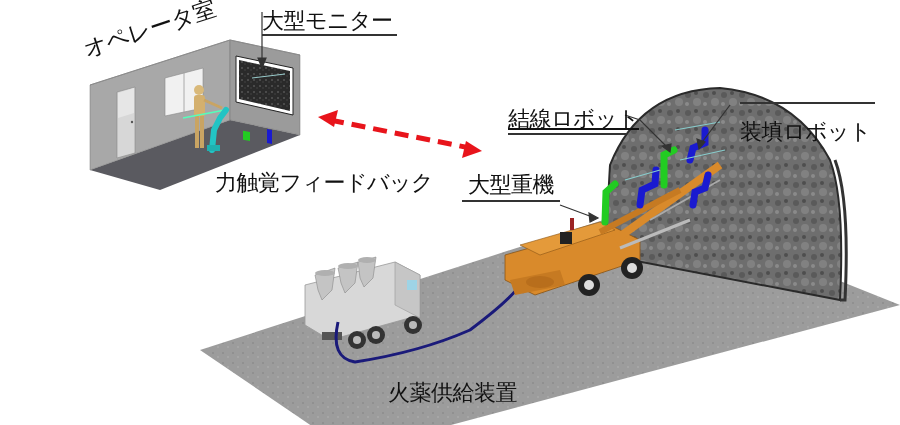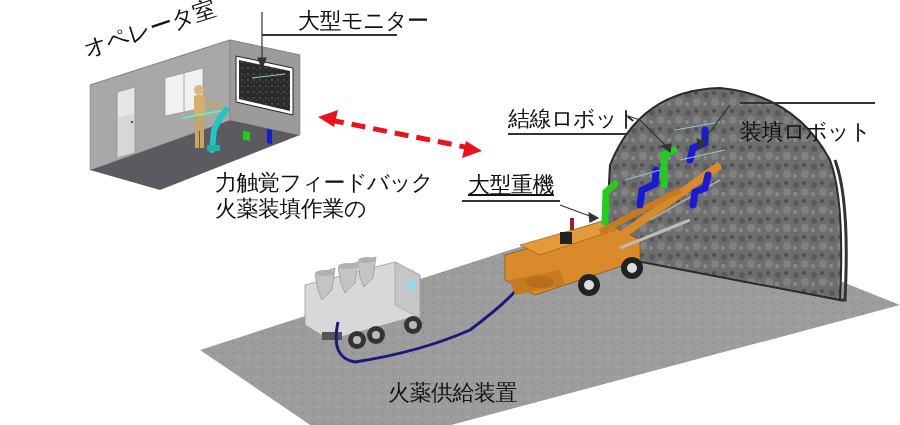--- a/index.html
+++ b/index.html
@@ -157,30 +157,29 @@
     <polygon points="662,146 671,144 670,152" fill="#333"></polygon>
     <polyline points="730,105 700,145"></polyline>
     <polygon points="697,139 705,142 699,149" fill="#333"></polygon>
     <polyline points="560,205 595,218"></polyline>
     <polygon points="589,213 598,218 590,222" fill="#333"></polygon>
   </g>
 </svg>
 
 <div class="label" style="left:88px; top:38px; transform:rotate(-18deg); transform-origin:left bottom; font-size:23px;">オペレータ室</div>
 
-<div class="label" style="left:262px; top:10px;padding-left:36px;">大型モニター</div>
+<div class="label" style="left:262px; top:10px;">大型モニター</div>
 <div class="underline" style="left:262px; top:34px; width:135px;"></div>
 
-<div class="label" style="left:508px; top:108px;">結線ロボット</div>
+<div class="label" style="left:508px; top:108px;text-decoration:underline;">結線ロボット</div>
 <div class="underline" style="left:508px; top:133px; width:118px;"></div>
 
 <div class="label" style="left:740px; top:77px;margin-top:44px;">装填ロボット</div>
 <div class="underline" style="left:740px; top:102px; width:135px;"></div>
 
-<div class="label" style="left:468px; top:174px;text-decoration:underline;">大型重機</div>
+<div class="label" style="left:468px; top:174px;">大型重機</div>
 <div class="underline" style="left:462px; top:200px; width:98px;"></div>
 
 <div class="label" style="left:388px; top:382px;">火薬供給装置</div>
 
 <div class="center-text" style="left:215px; top:170px; width:270px;">
   <div>力触覚フィードバック</div>
-  <div>火薬装填作業の</div>
 </div>
 
 </body></html>

